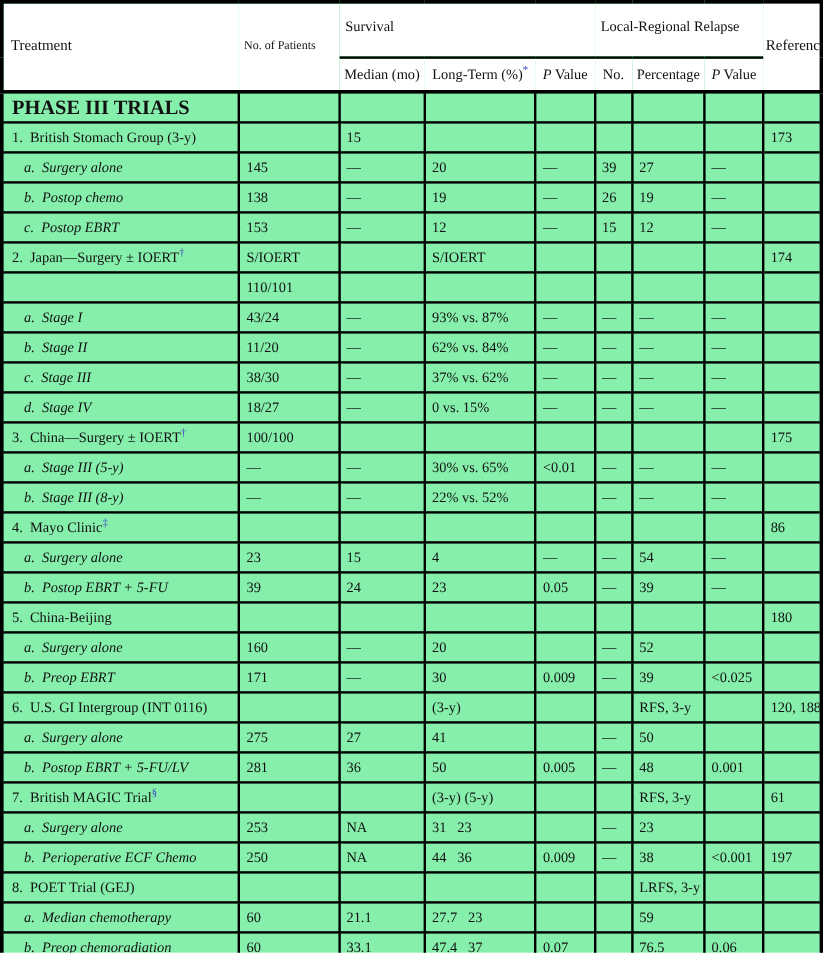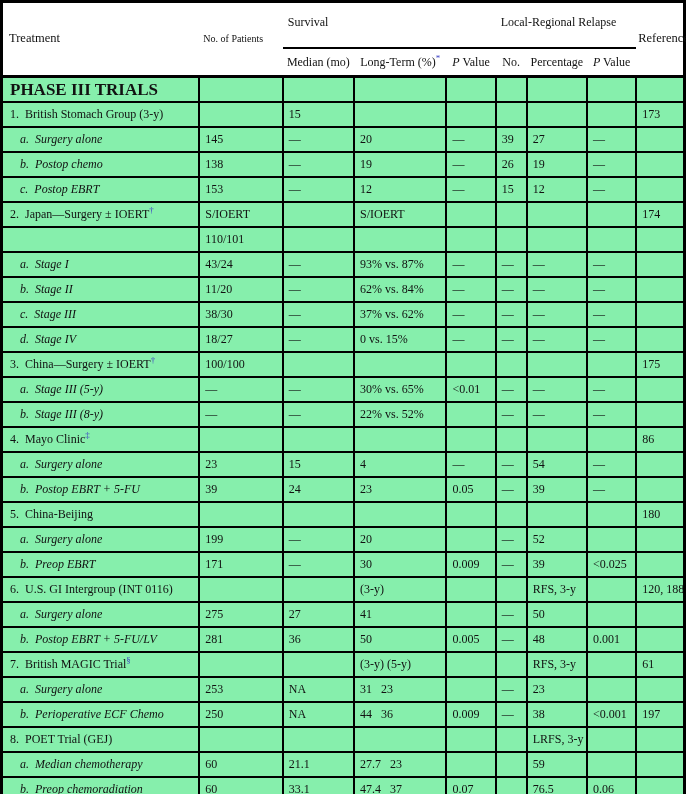--- a/index.html
+++ b/index.html
@@ -251,21 +251,21 @@
           <td></td>
           <td></td>
           <td></td>
           <td></td>
           <td></td>
           <td></td>
           <td>180</td>
         </tr>
         <tr>
           <td class="c-treatment sub"><span>a.  Surgery alone</span></td>
-          <td>199</td>
+          <td>160</td>
           <td>—</td>
           <td>20</td>
           <td></td>
           <td>—</td>
           <td>52</td>
           <td></td>
           <td></td>
         </tr>
         <tr>
           <td class="c-treatment sub"><span>b.  Preop EBRT</span></td>

